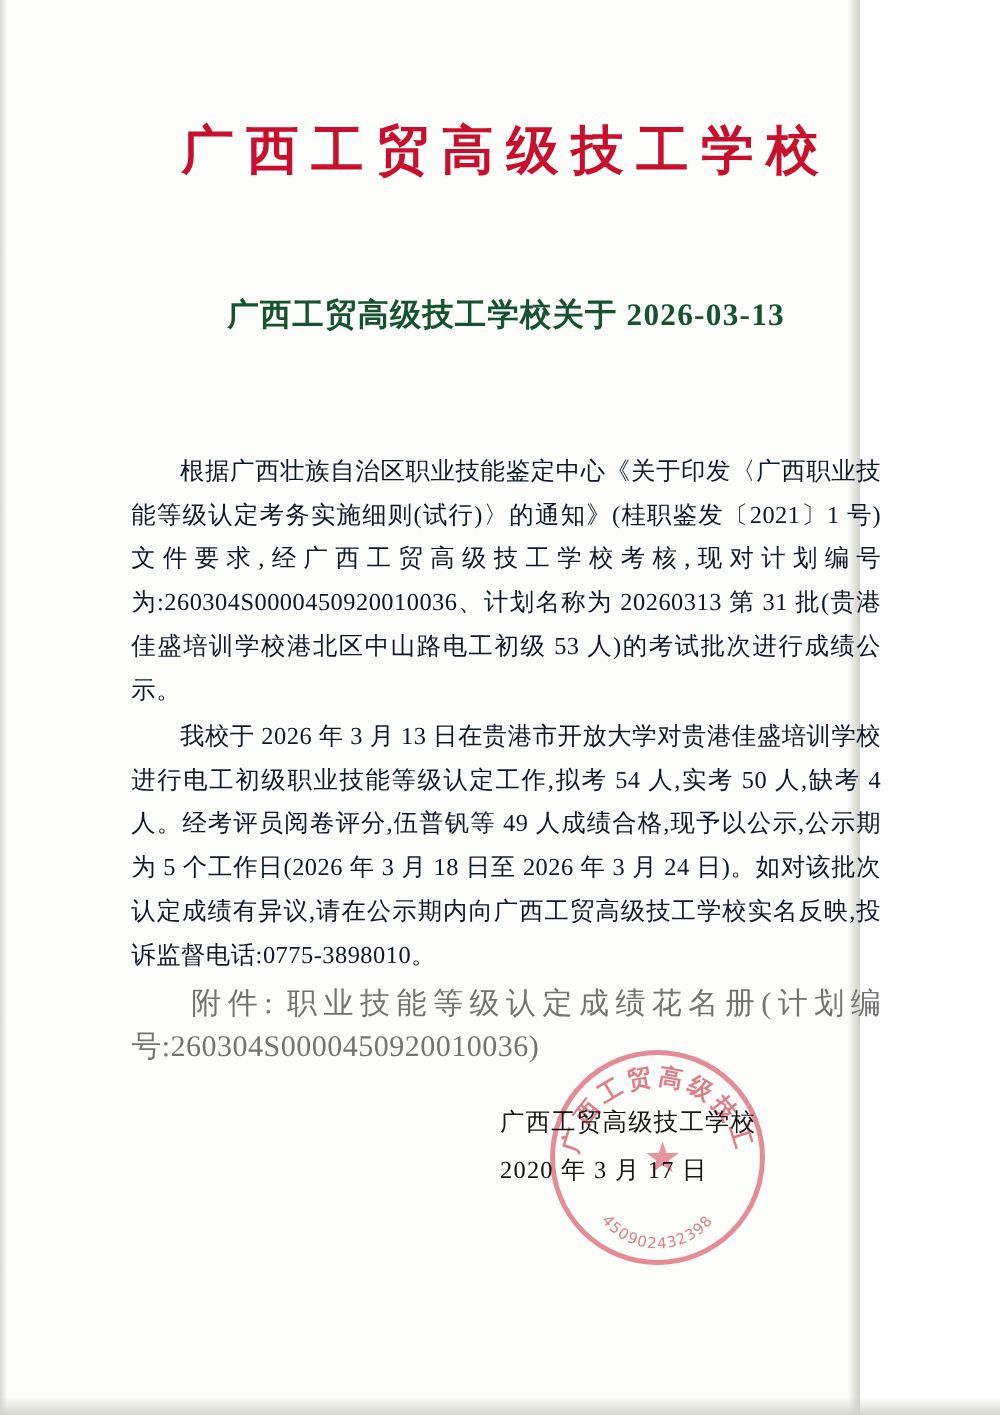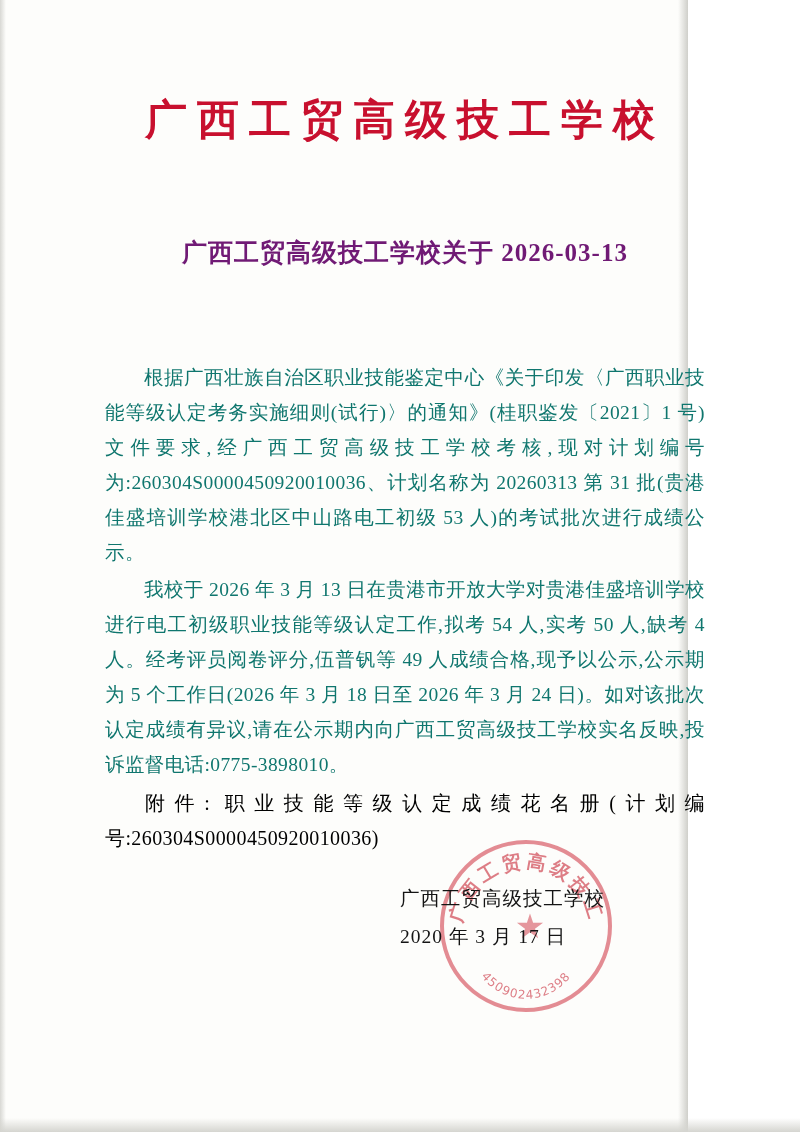--- a/index.html
+++ b/index.html
@@ -56,52 +56,52 @@
   .doc-title {
     position: absolute;
     left: 110px;
     top: 232px;
     width: 590px;
     text-align: center;
     font-weight: bold;
     font-size: 25px;
     line-height: 42px;
     letter-spacing: 1px;
-    color: #701a75;
+    color: #14532d;
   }
   .doc-title .line2 { letter-spacing: 1.5px; }
 
   .body-text {
     position: absolute;
     left: 105px;
     top: 360px;
     width: 600px;
     font-size: 19.5px;
     line-height: 35px;
     text-align: justify;
     text-justify: inter-ideograph;
-    color: #0f766e;
+    color: #0f172a;
     letter-spacing: 0.4px;
   }
   .body-text p {
     margin: 0 0 2px 0;
     text-indent: 2em;
   }
 
   .attachment {
     position: absolute;
     left: 105px;
     top: 786px;
     width: 600px;
-    font-size: 20px;
+    font-size: 24px;
     line-height: 35px;
     text-align: justify;
     text-justify: inter-ideograph;
     letter-spacing: 0.4px;
-    color: #000000;
+    color: #737373;
   }
   .attachment p { margin: 0; text-indent: 2em; }
 
   .signature {
     position: absolute;
     left: 400px;
     top: 880px;
     width: 260px;
     font-size: 19.5px;
     line-height: 38px;

